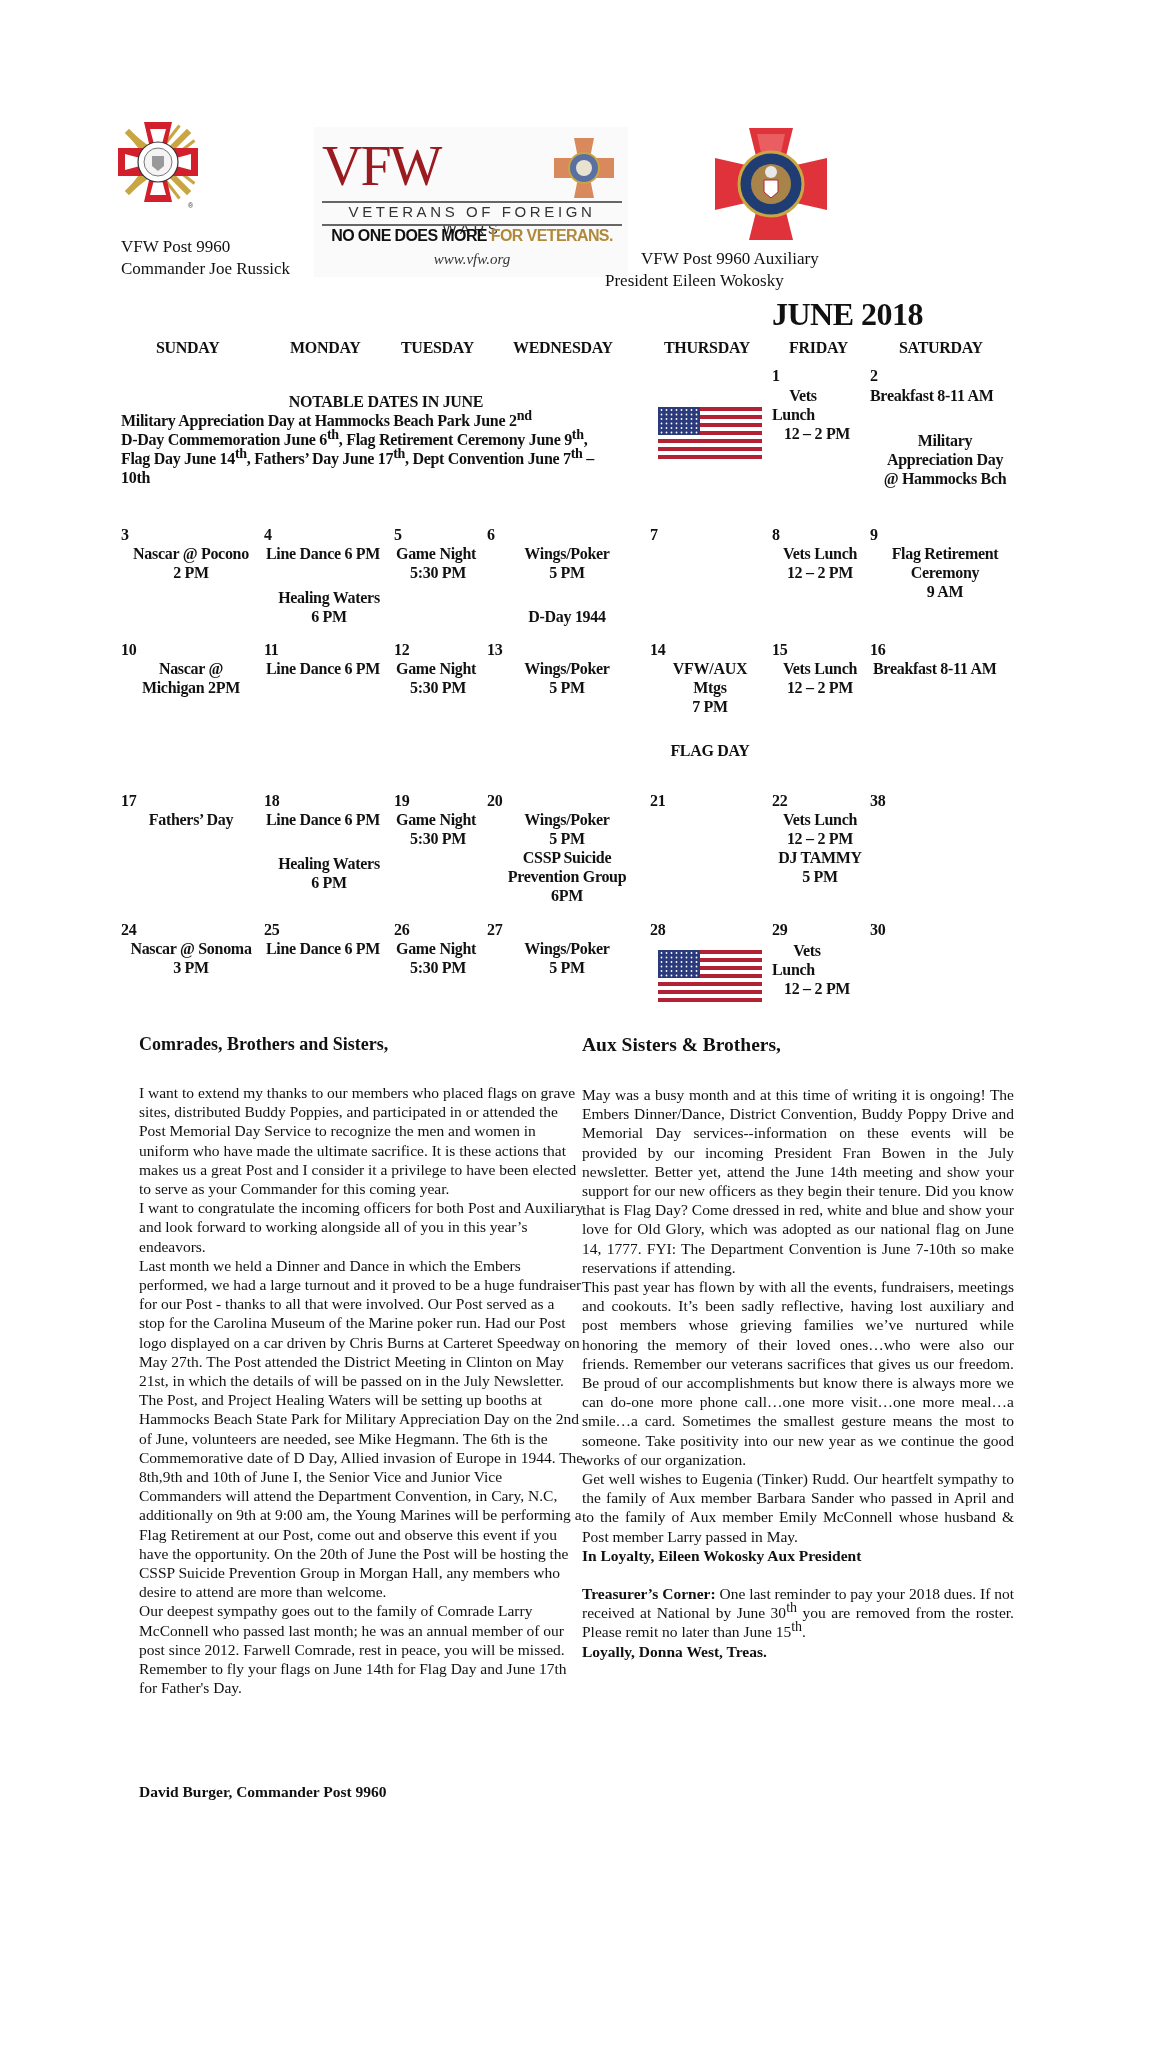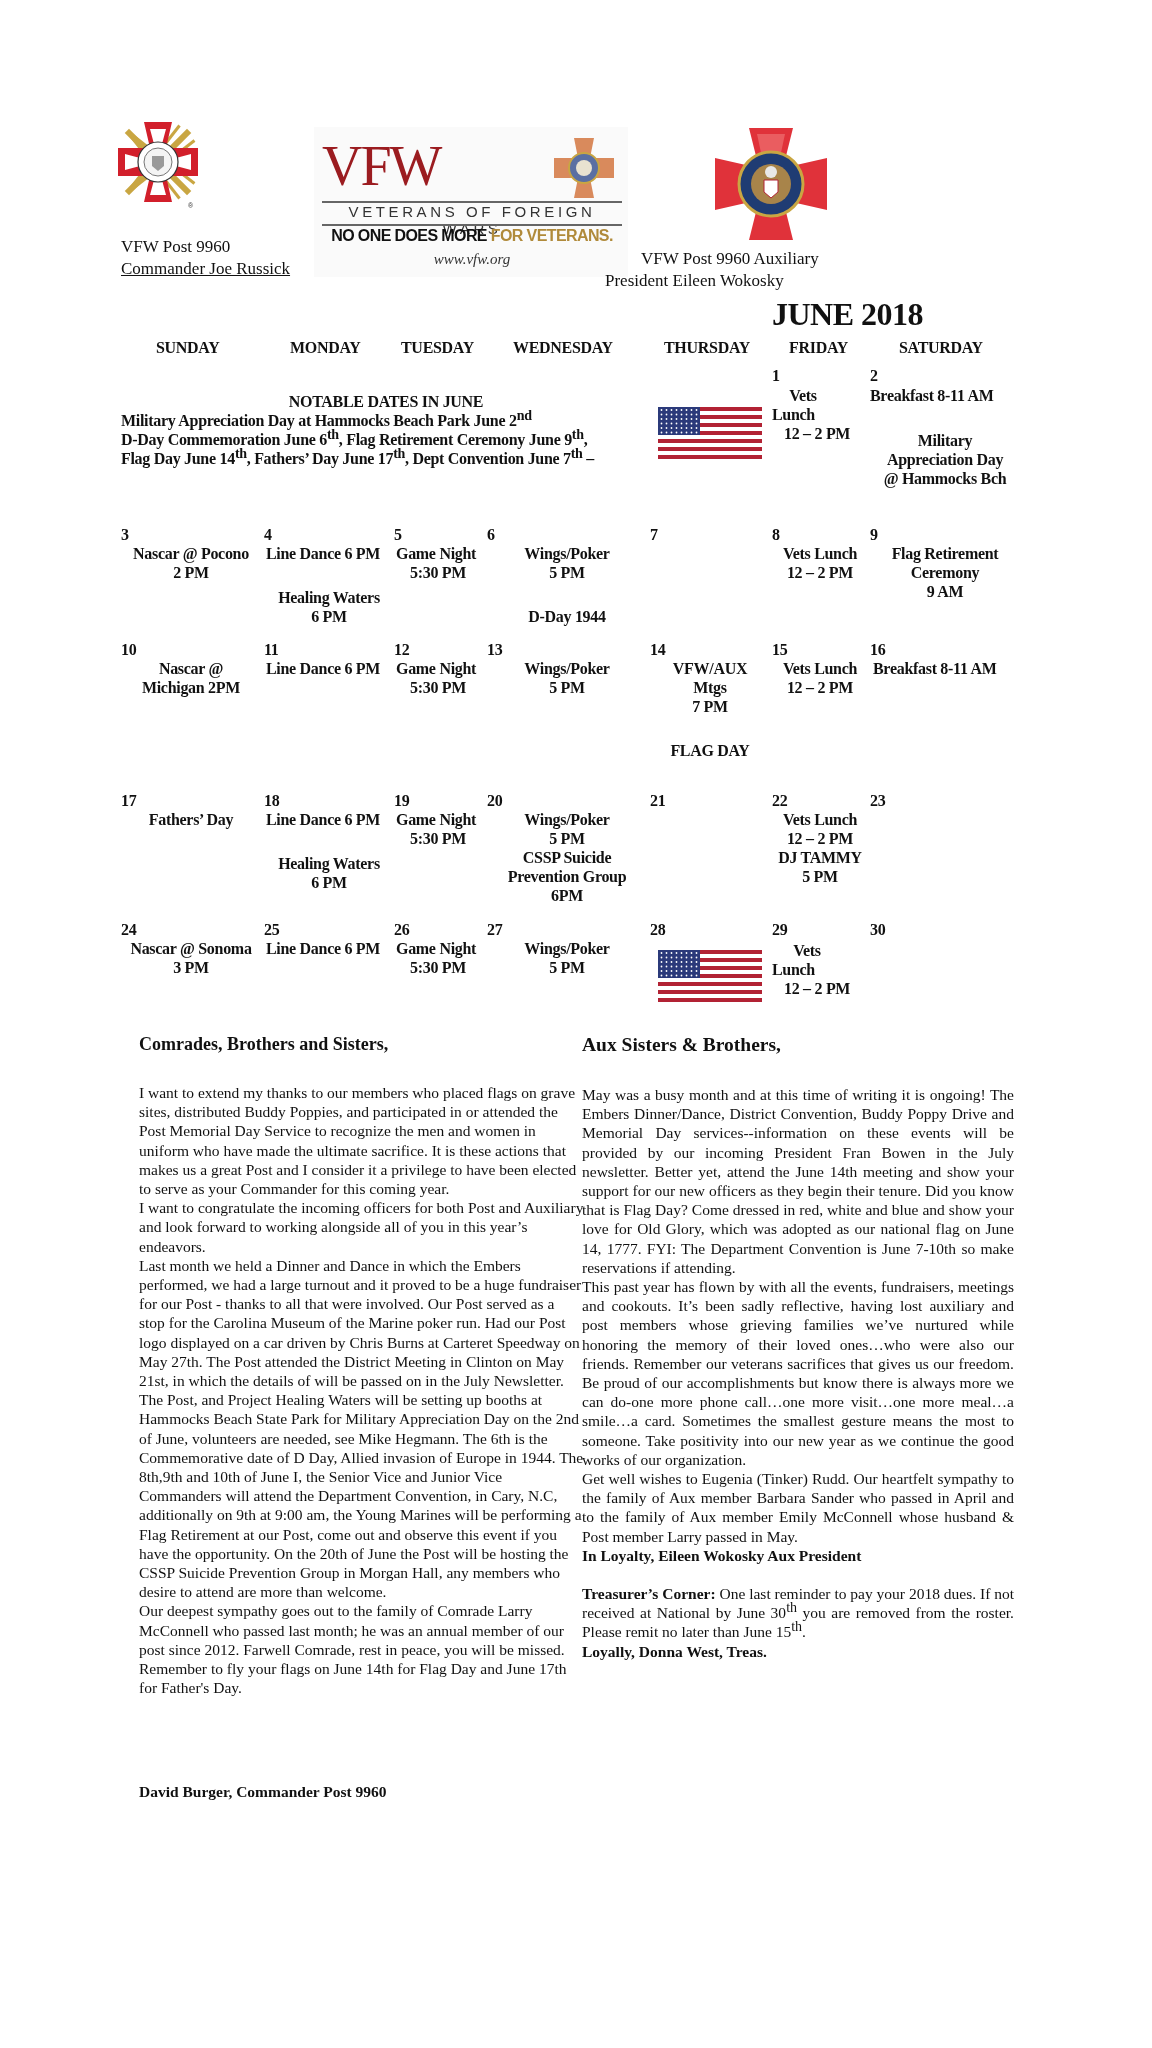--- a/index.html
+++ b/index.html
@@ -46,21 +46,21 @@
       <path d="M-14,-40 L14,-40 L8,-14 L40,-14 L40,14 L8,14 L14,40 L-14,40 L-8,14 L-40,14 L-40,-14 L-8,-14 Z" fill="#d21f2b"></path>
       <path d="M-8,-33 L8,-33 L4,-18 L-4,-18 Z M-8,33 L8,33 L4,18 L-4,18 Z M-33,-8 L-33,8 L-18,4 L-18,-4 Z M33,-8 L33,8 L18,4 L18,-4 Z" fill="#ffffff"></path>
       <circle r="20" fill="#ffffff" stroke="#333" stroke-width="1.2"></circle>
       <circle r="14" fill="#f4f4f4" stroke="#555" stroke-width="0.8"></circle>
       <path d="M-6,-6 L6,-6 L6,4 L0,9 L-6,4 Z" fill="#999"></path>
     </g>
     <text x="70" y="86" font-size="7" fill="#333" font-family="Liberation Sans, sans-serif">®</text>
   </svg>
 </div>
 <div class="abs org-text" style="left:121px; top:236px;">VFW Post 9960</div>
-<div class="abs org-text" style="left:121px; top:258px;text-decoration:underline;">Commander Joe Russick</div>
+<div class="abs org-text" style="left:121px; top:258px;">Commander Joe Russick</div>
 
 <div class="abs logo-mid">
   <div class="vfw-big">VFW</div>
   <div class="abs" style="left:235px; top:8px;">
     <svg width="70" height="66" viewBox="0 0 70 66">
       <g transform="translate(35,33)">
         <path d="M-10,-30 L10,-30 L6,-10 L30,-10 L30,10 L6,10 L10,30 L-10,30 L-6,10 L-30,10 L-30,-10 L-6,-10 Z" fill="#d98a5c"></path>
         <circle r="15" fill="#5a6fa2" stroke="#c9a642" stroke-width="2"></circle>
         <circle r="8" fill="#e8e2d0"></circle>
       </g>
@@ -96,20 +96,21 @@
 <div class="abs cal" style="left:513px; top:338px;">WEDNESDAY</div>
 <div class="abs cal" style="left:664px; top:338px;">THURSDAY</div>
 <div class="abs cal" style="left:789px; top:338px;">FRIDAY</div>
 <div class="abs cal" style="left:899px; top:338px;">SATURDAY</div>
 
 <div class="abs cal" style="left:121px; top:392px; width:520px;">
   <div class="center" style="width:530px;">NOTABLE DATES IN JUNE</div>
   <div><span>Military Appreciation Day at Hammocks Beach Park June 2</span><sup>nd</sup></div>
   <div><span>D-Day Commemoration June 6</span><sup>th</sup><span>, Flag Retirement Ceremony June 9</span><sup>th</sup><span>,</span></div>
   <div><span>Flag Day June 14</span><sup>th</sup><span>, Fathers’ Day June 17</span><sup>th</sup><span>, Dept Convention June 7</span><sup>th</sup><span> –</span></div>
+  <div>10th</div>
 </div>
 
 <div class="abs" style="left:658px; top:407px;">
   <svg width="104" height="52" viewBox="0 0 104 52" class="us-flag">
       <rect x="0" y="0" width="104" height="4" fill="#b22234"></rect>
       <rect x="0" y="4" width="104" height="4" fill="#ffffff"></rect>
       <rect x="0" y="8" width="104" height="4" fill="#b22234"></rect>
       <rect x="0" y="12" width="104" height="4" fill="#ffffff"></rect>
       <rect x="0" y="16" width="104" height="4" fill="#b22234"></rect>
       <rect x="0" y="20" width="104" height="4" fill="#ffffff"></rect>
@@ -326,21 +327,21 @@
 <div class="abs cal center" style="left:487px; top:886px; width:160px;">6PM</div>
 
 <div class="abs cal" style="left:650px; top:791px;">21</div>
 
 <div class="abs cal" style="left:772px; top:791px;">22</div>
 <div class="abs cal center" style="left:772px; top:810px; width:96px;">Vets Lunch</div>
 <div class="abs cal center" style="left:772px; top:829px; width:96px;">12 – 2 PM</div>
 <div class="abs cal center" style="left:772px; top:848px; width:96px;">DJ TAMMY</div>
 <div class="abs cal center" style="left:772px; top:867px; width:96px;">5 PM</div>
 
-<div class="abs cal" style="left:870px; top:791px;">23</div>
+<div class="abs cal" style="left:870px; top:791px;">38</div>
 
 <div class="abs cal" style="left:121px; top:920px;">24</div>
 <div class="abs cal center" style="left:121px; top:939px; width:140px;">Nascar @ Sonoma</div>
 <div class="abs cal center" style="left:121px; top:958px; width:140px;">3 PM</div>
 
 <div class="abs cal" style="left:264px; top:920px;">25</div>
 <div class="abs cal" style="left:266px; top:939px;">Line Dance 6 PM</div>
 
 <div class="abs cal" style="left:394px; top:920px;">26</div>
 <div class="abs cal" style="left:396px; top:939px;">Game Night</div>

